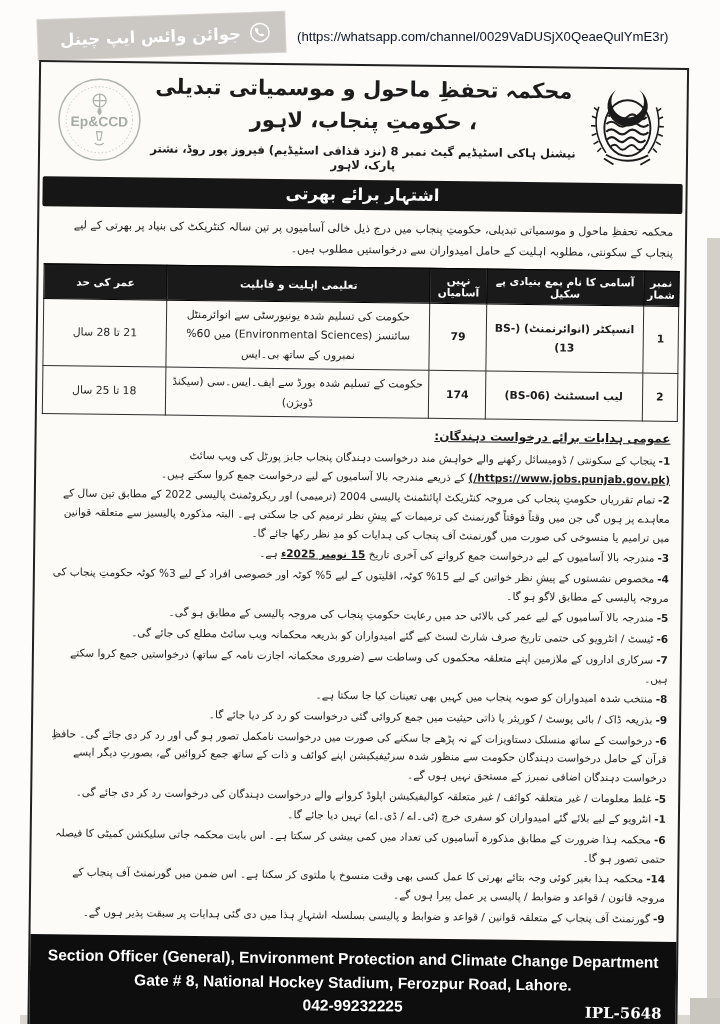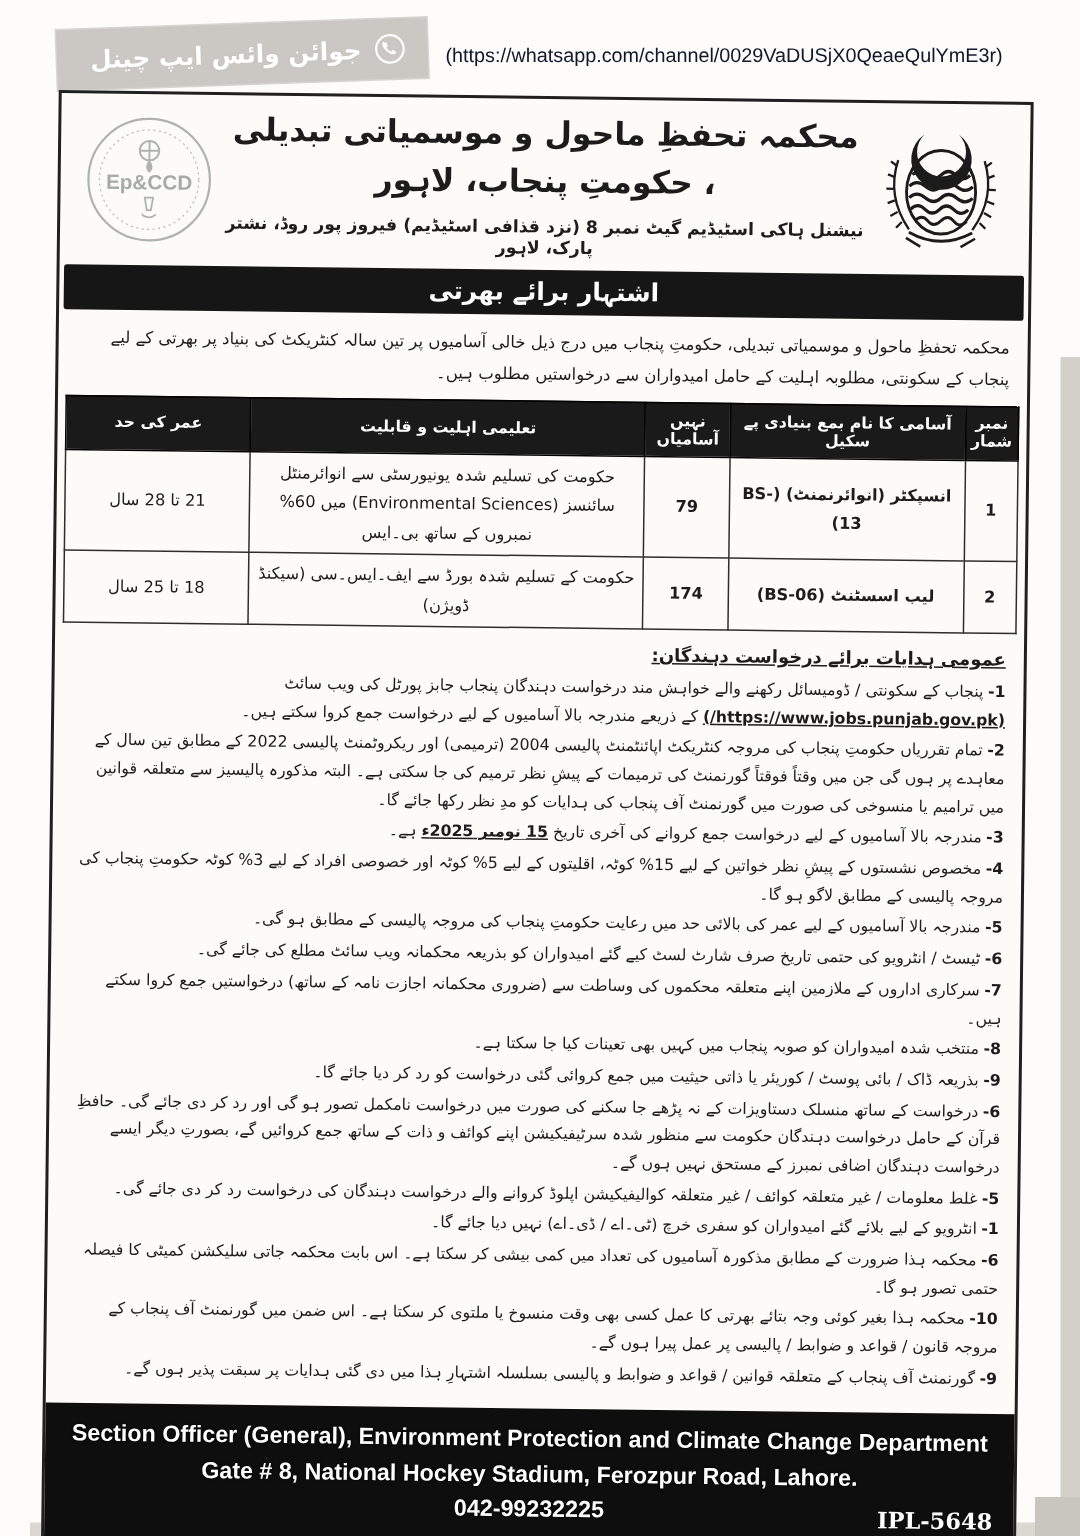--- a/index.html
+++ b/index.html
@@ -185,21 +185,21 @@
     <div class="instr-item"><span class="num">4-</span><span>مخصوص نشستوں کے پیشِ نظر خواتین کے لیے 15% کوٹہ، اقلیتوں کے لیے 5% کوٹہ اور خصوصی افراد کے لیے 3% کوٹہ حکومتِ پنجاب کی مروجہ پالیسی کے مطابق لاگو ہو گا۔</span></div>
     <div class="instr-item"><span class="num">5-</span><span>مندرجہ بالا آسامیوں کے لیے عمر کی بالائی حد میں رعایت حکومتِ پنجاب کی مروجہ پالیسی کے مطابق ہو گی۔</span></div>
     <div class="instr-item"><span class="num">6-</span><span>ٹیسٹ / انٹرویو کی حتمی تاریخ صرف شارٹ لسٹ کیے گئے امیدواران کو بذریعہ محکمانہ ویب سائٹ مطلع کی جائے گی۔</span></div>
     <div class="instr-item"><span class="num">7-</span><span>سرکاری اداروں کے ملازمین اپنے متعلقہ محکموں کی وساطت سے (ضروری محکمانہ اجازت نامہ کے ساتھ) درخواستیں جمع کروا سکتے ہیں۔</span></div>
     <div class="instr-item"><span class="num">8-</span><span>منتخب شدہ امیدواران کو صوبہ پنجاب میں کہیں بھی تعینات کیا جا سکتا ہے۔</span></div>
     <div class="instr-item"><span class="num">9-</span><span>بذریعہ ڈاک / بائی پوسٹ / کوریئر یا ذاتی حیثیت میں جمع کروائی گئی درخواست کو رد کر دیا جائے گا۔</span></div>
     <div class="instr-item"><span class="num">6-</span><span>درخواست کے ساتھ منسلک دستاویزات کے نہ پڑھے جا سکنے کی صورت میں درخواست نامکمل تصور ہو گی اور رد کر دی جائے گی۔ حافظِ قرآن کے حامل درخواست دہندگان حکومت سے منظور شدہ سرٹیفیکیشن اپنے کوائف و ذات کے ساتھ جمع کروائیں گے، بصورتِ دیگر ایسے درخواست دہندگان اضافی نمبرز کے مستحق نہیں ہوں گے۔</span></div>
     <div class="instr-item"><span class="num">5-</span><span>غلط معلومات / غیر متعلقہ کوائف / غیر متعلقہ کوالیفیکیشن اپلوڈ کروانے والے درخواست دہندگان کی درخواست رد کر دی جائے گی۔</span></div>
     <div class="instr-item"><span class="num">1-</span><span>انٹرویو کے لیے بلائے گئے امیدواران کو سفری خرچ (ٹی۔اے / ڈی۔اے) نہیں دیا جائے گا۔</span></div>
     <div class="instr-item"><span class="num">6-</span><span>محکمہ ہذا ضرورت کے مطابق مذکورہ آسامیوں کی تعداد میں کمی بیشی کر سکتا ہے۔ اس بابت محکمہ جاتی سلیکشن کمیٹی کا فیصلہ حتمی تصور ہو گا۔</span></div>
-    <div class="instr-item"><span class="num">10-</span><span>محکمہ ہذا بغیر کوئی وجہ بتائے بھرتی کا عمل کسی بھی وقت منسوخ یا ملتوی کر سکتا ہے۔ اس ضمن میں گورنمنٹ آف پنجاب کے مروجہ قانون / قواعد و ضوابط / پالیسی پر عمل پیرا ہوں گے۔</span></div>
+    <div class="instr-item"><span class="num">14-</span><span>محکمہ ہذا بغیر کوئی وجہ بتائے بھرتی کا عمل کسی بھی وقت منسوخ یا ملتوی کر سکتا ہے۔ اس ضمن میں گورنمنٹ آف پنجاب کے مروجہ قانون / قواعد و ضوابط / پالیسی پر عمل پیرا ہوں گے۔</span></div>
     <div class="instr-item"><span class="num">9-</span><span>گورنمنٹ آف پنجاب کے متعلقہ قوانین / قواعد و ضوابط و پالیسی بسلسلہ اشتہارِ ہذا میں دی گئی ہدایات پر سبقت پذیر ہوں گے۔</span></div>
   </div>
 
   <div class="footer-band">
     <div class="f-line">Section Officer (General), Environment Protection and Climate Change Department</div>
     <div class="f-line">Gate # 8, National Hockey Stadium, Ferozpur Road, Lahore.</div>
     <div class="f-line">042-99232225</div>
     <div class="footer-ref">IPL-5648</div>
   </div>
 

